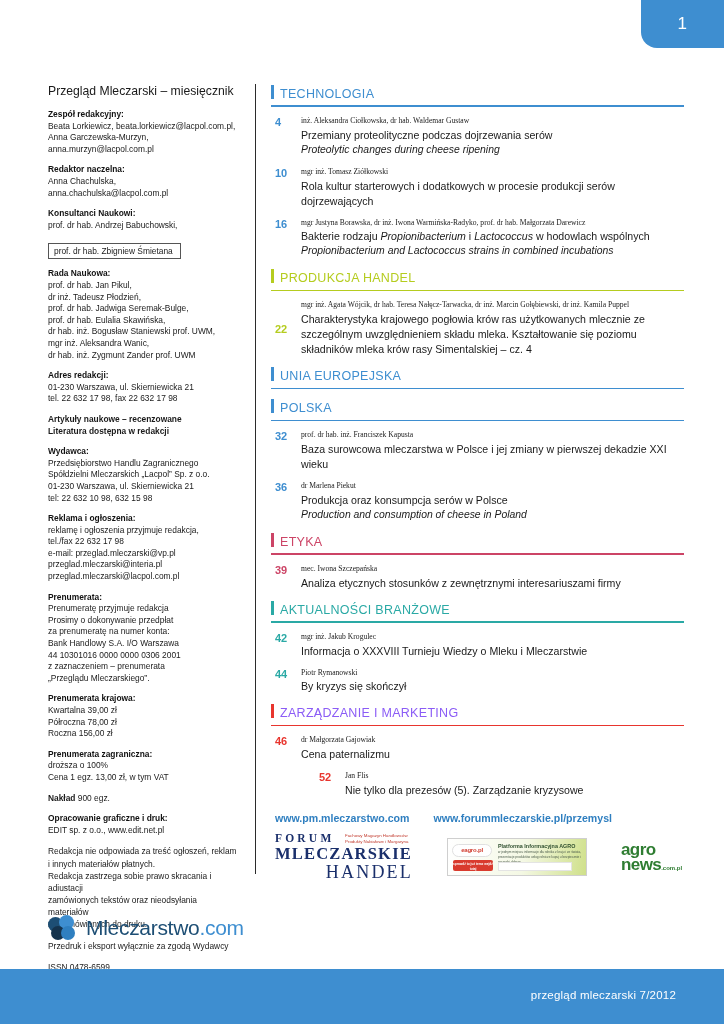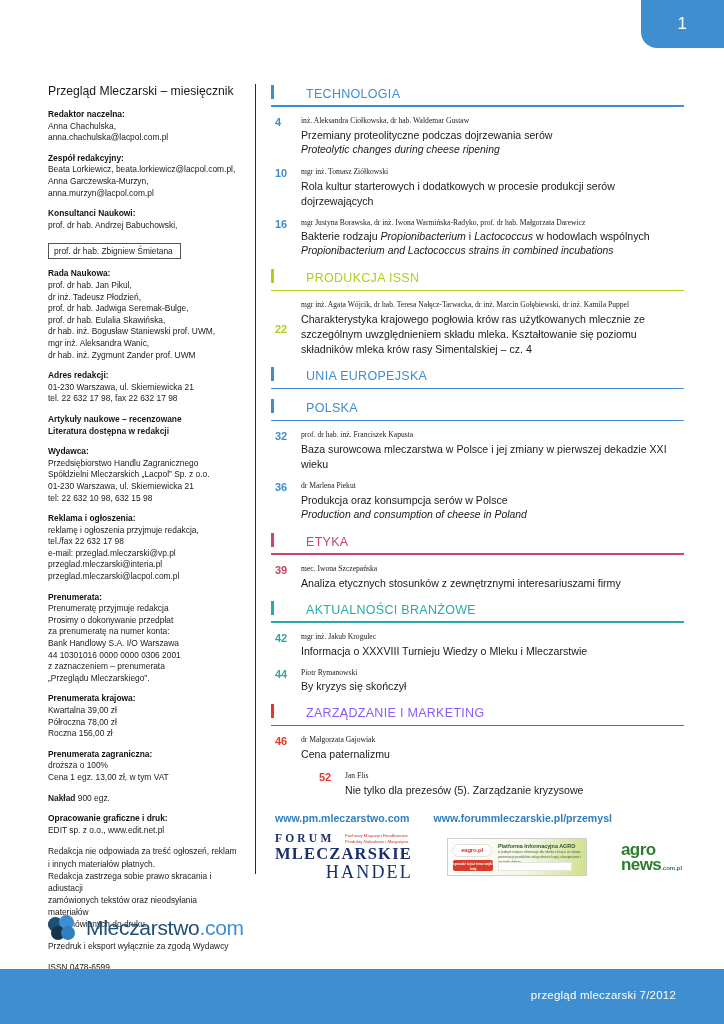--- a/index.html
+++ b/index.html
@@ -162,21 +162,20 @@
   .sec-head .rule {
     position: absolute;
     left: 0;
     bottom: 0;
     width: 100%;
     height: 1.6px;
   }
   .sec-head .title {
     font-size: 12.5px;
     letter-spacing: 0.3px;
-    margin-left: 26px;
   }
 
   .entry { margin-bottom: 9px; display: flex; }
   .entry .num {
     width: 30px;
     flex: none;
     font-size: 11px;
     font-weight: bold;
     text-align: left;
     padding-left: 4px;
@@ -364,27 +363,27 @@
 <div class="page">
 
   <div class="col-left">
 
     <div class="masthead">
       <b>Przegląd Mleczarski</b><span> – miesięcznik</span>
     </div>
 
     <div id="imprint-blocks">
         <div class="blk">
-          <div class="h">Redaktor naczelna:</div>
-          <div class="l">Anna Chachulska, anna.chachulska@lacpol.com.pl</div>
-        </div>
-        <div class="blk">
           <div class="h">Zespół redakcyjny:</div>
           <div class="l">Beata Lorkiewicz, beata.lorkiewicz@lacpol.com.pl,</div>
           <div class="l">Anna Garczewska-Murzyn, anna.murzyn@lacpol.com.pl</div>
+        </div>
+        <div class="blk">
+          <div class="h">Redaktor naczelna:</div>
+          <div class="l">Anna Chachulska, anna.chachulska@lacpol.com.pl</div>
         </div>
         <div class="blk">
           <div class="h">Konsultanci Naukowi:</div>
           <div class="l">prof. dr hab. Andrzej Babuchowski,</div>
         </div>
         <div class="blk"><div class="boxed-name">prof. dr hab. Zbigniew Śmietana</div></div>
         <div class="blk">
           <div class="h">Rada Naukowa:</div>
           <div class="l">prof. dr hab. Jan Pikul,</div>
           <div class="l">dr inż. Tadeusz Płodzień,</div>
@@ -508,21 +507,21 @@
           <div class="entry">
             <div class="num" style="color: rgb(62, 142, 208);">16</div>
             <div class="body">
               <div class="authors">mgr Justyna Borawska, dr inż. Iwona Warmińska-Radyko, prof. dr hab. Małgorzata Darewicz</div>
               <div class="pl"><span>Bakterie rodzaju </span><i>Propionibacterium</i><span> i </span><i>Lactococcus</i><span> w hodowlach wspólnych</span></div>
               <div class="en">Propionibacterium and Lactococcus strains in combined incubations</div>
             </div>
           </div>
         </div>
         <div class="section">
-          <div class="sec-head"><span class="bar" style="background: rgb(181, 204, 31);"></span><span class="title" style="color: rgb(181, 204, 31);">PRODUKCJA ISSN</span><span class="rule" style="background: rgb(181, 204, 31);"></span></div>
+          <div class="sec-head"><span class="bar" style="background: rgb(181, 204, 31);"></span><span class="title" style="color: rgb(181, 204, 31);">PRODUKCJA HANDEL</span><span class="rule" style="background: rgb(181, 204, 31);"></span></div>
           <div class="entry mid">
             <div class="num" style="color: rgb(181, 204, 31);">22</div>
             <div class="body">
               <div class="authors">mgr inż. Agata Wójcik, dr hab. Teresa Nałęcz-Tarwacka, dr inż. Marcin Gołębiewski, dr inż. Kamila Puppel</div>
               <div class="pl">Charakterystyka krajowego pogłowia krów ras użytkowanych mlecznie ze szczególnym uwzględnieniem składu mleka. Kształtowanie się poziomu składników mleka krów rasy Simentalskiej – cz. 4</div>
             </div>
           </div>
         </div>
         <div class="section">
           <div class="sec-head"><span class="bar" style="background: rgb(62, 142, 208);"></span><span class="title" style="color: rgb(62, 142, 208);">UNIA EUROPEJSKA</span><span class="rule" style="background: rgb(62, 142, 208);"></span></div>

